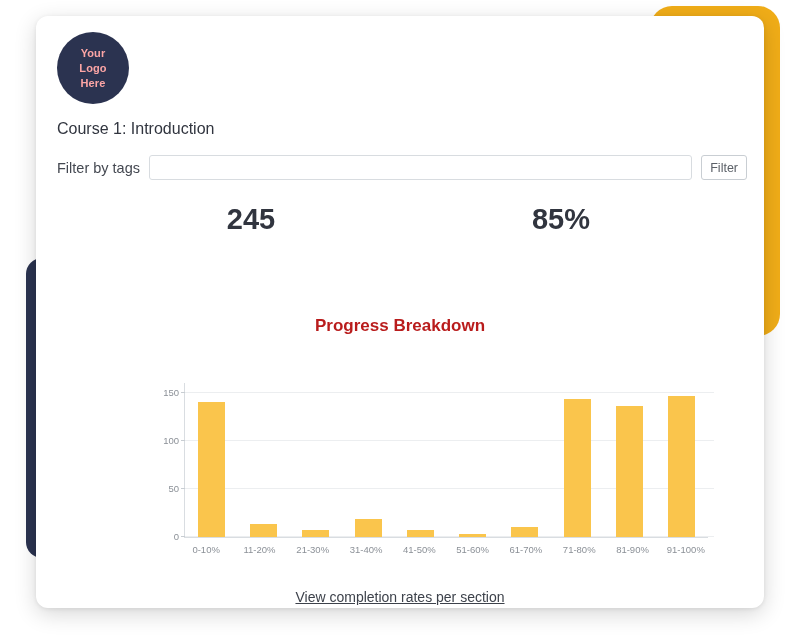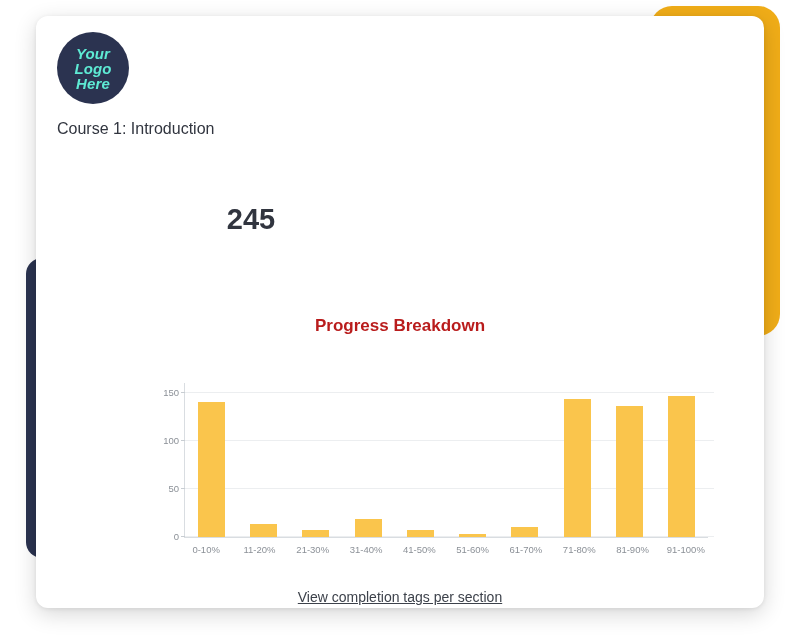--- a/index.html
+++ b/index.html
@@ -54,30 +54,29 @@
 
   
   #logo {
     position: absolute;
     left: 21px;
     top: 16px;
     width: 72px;
     height: 72px;
     border-radius: 50%;
     background: #2b3350;
-    color: #5eead4;
+    color: #fca5a5;
     display: flex;
     flex-direction: column;
     align-items: center;
     justify-content: center;
     font-weight: bold;
-    font-size: 15px;
+    font-size: 11px;
     line-height: 15px;
     letter-spacing: 0.1px;
-    font-style: italic;
   }
 
   
   #course-title {
     position: absolute;
     left: 21px;
     top: 104px;
     font-size: 16px;
     color: #31353f;
     font-weight: normal;
@@ -254,26 +253,32 @@
 <div id="card">
 
   <div id="logo">
     <span>Your</span>
     <span>Logo</span>
     <span>Here</span>
   </div>
 
   <h1 id="course-title">Course 1: Introduction</h1>
 
+  <div id="filter-row">
+    <span id="filter-label">Filter by tags</span>
+    <input id="tags-input" type="text" value="" style="">
+    <button id="filter-btn">Filter</button>
+  </div>
 
   <div id="stats">
     <div class="stat">
       <div class="stat-value">245</div>
     </div>
     <div class="stat">
+      <div class="stat-value">85%</div>
     </div>
   </div>
 
   <div id="chart-title">Progress Breakdown</div>
 
   <div id="chart-area">
 
     <div id="plot">
       <div id="gridlines">
           <div class="gridline" style="bottom: 0%;">
@@ -334,16 +339,16 @@
         <div class="xtick">41-50%</div>
         <div class="xtick">51-60%</div>
         <div class="xtick">61-70%</div>
         <div class="xtick">71-80%</div>
         <div class="xtick">81-90%</div>
         <div class="xtick">91-100%</div>
       </div>
   </div>
 
   <div id="footer-link">
-    <a>View completion tags per section</a>
+    <a>View completion rates per section</a>
   </div>
 
 </div>
 
 </body></html>

